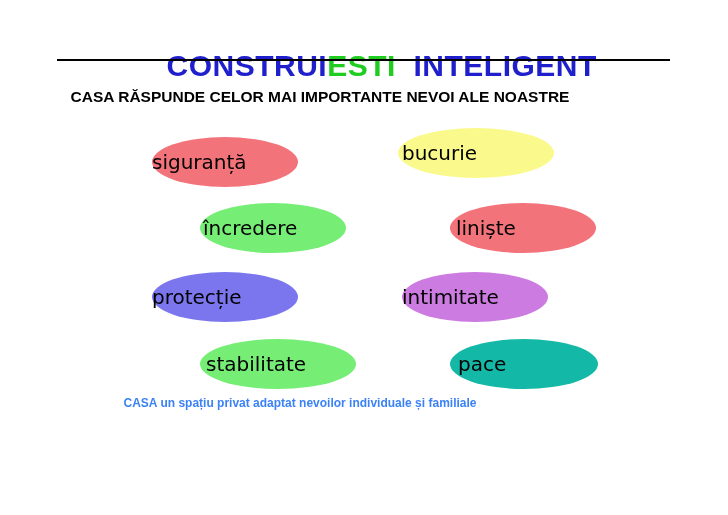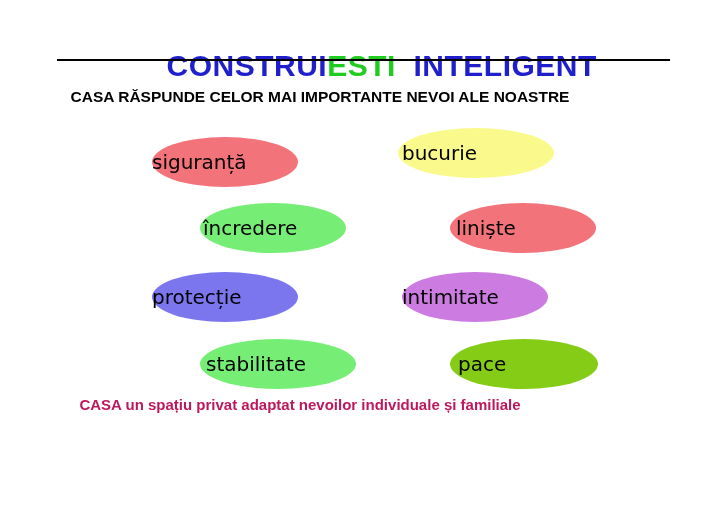--- a/index.html
+++ b/index.html
@@ -56,23 +56,23 @@
     font-weight: bold;
     color: #000000;
     white-space: nowrap;
   }
   #footer-note {
     position: absolute;
     left: 0;
     top: 396px;
     width: 600px;
     text-align: center;
-    font-size: 15px;
+    font-size: 12px;
     font-weight: bold;
-    color: #be185d;
+    color: #3b82f6;
     white-space: nowrap;
   }
 
   
   .bubble {
     position: absolute;
     display: flex;
     align-items: center;
     justify-content: flex-start;
     border-radius: 50%;
@@ -139,19 +139,19 @@
   </div>
 
   <div class="bubble" id="bubble-liniste" style="background:#f3737a;">
     <span class="bubble-label">liniște</span>
   </div>
 
   <div class="bubble" id="bubble-intimitate" style="background:#cc7be0;">
     <span class="bubble-label">intimitate</span>
   </div>
 
-  <div class="bubble" id="bubble-pace" style="background:#84cc16;">
+  <div class="bubble" id="bubble-pace" style="background:#14b8a6;">
     <span class="bubble-label">pace</span>
   </div>
 
   <div id="footer-note">CASA un spațiu privat adaptat nevoilor individuale și familiale</div>
 
 </div>
 
 </body></html>

